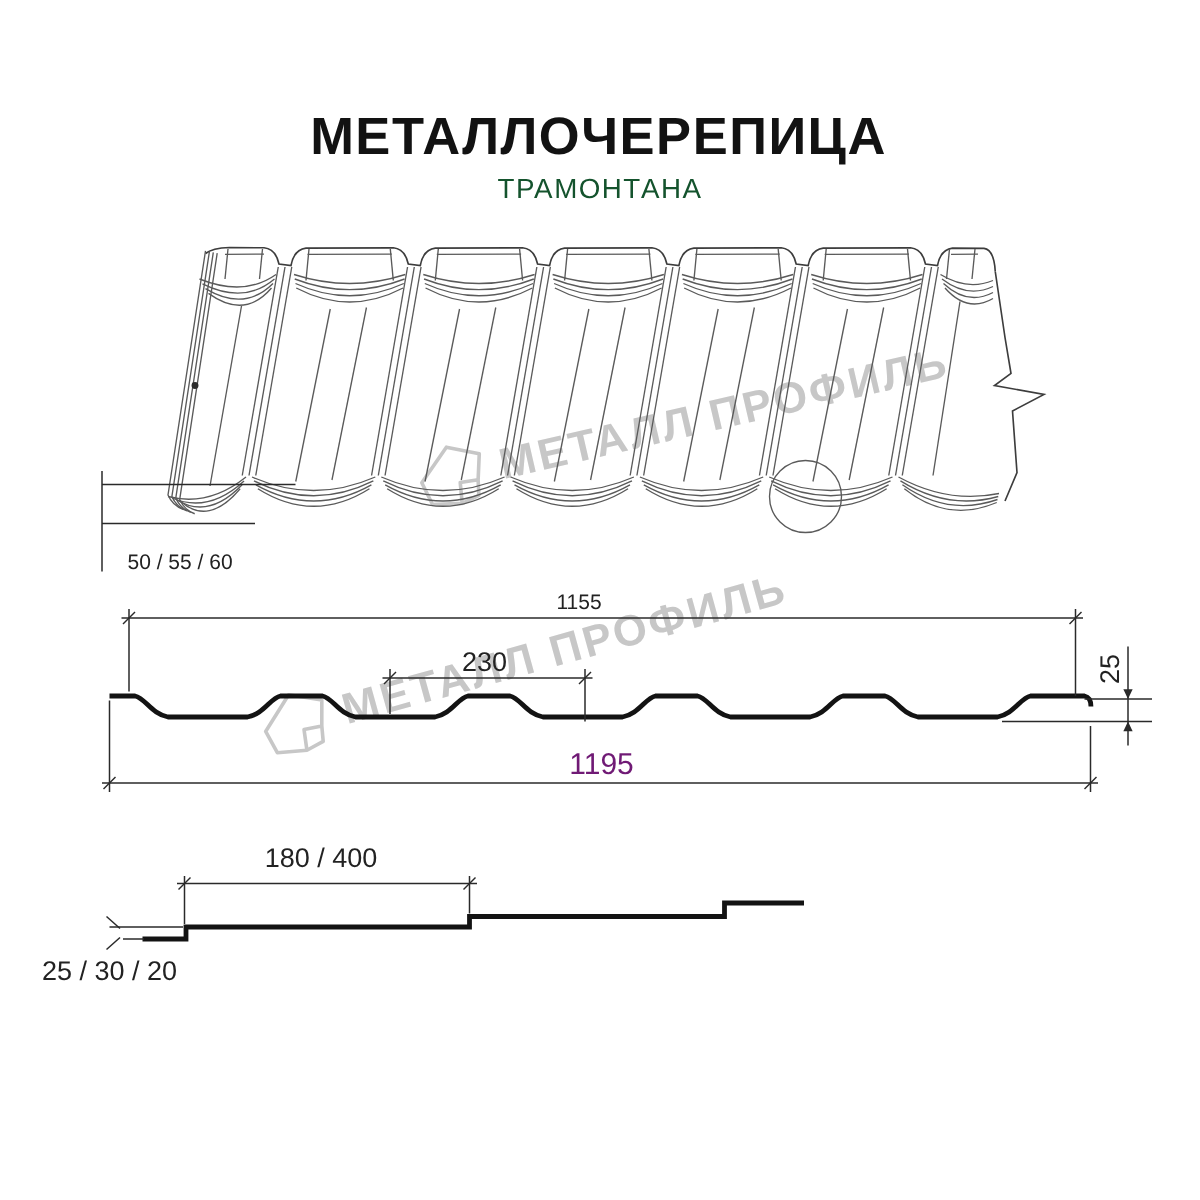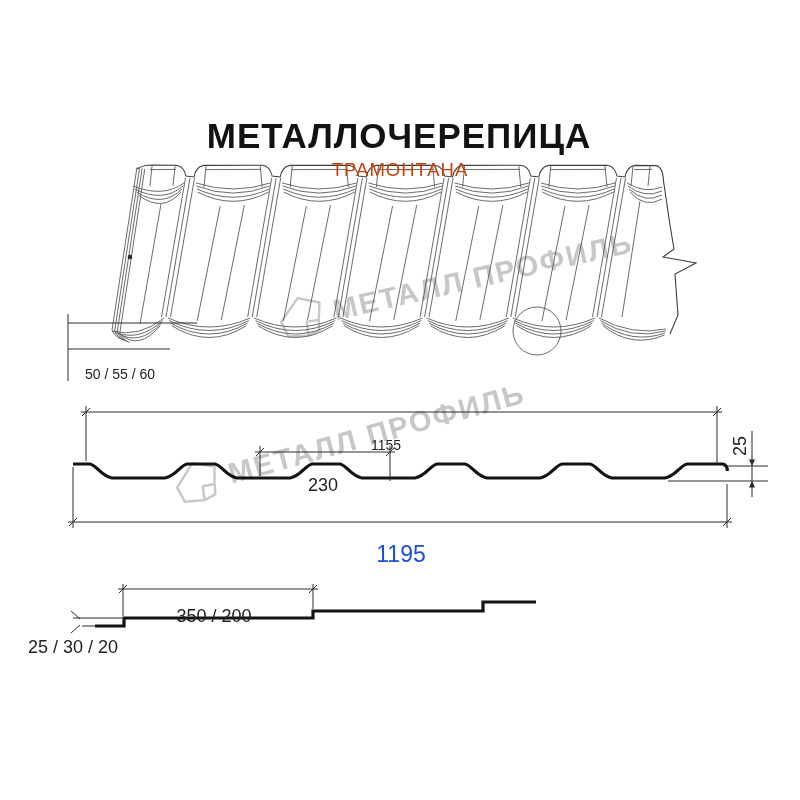--- a/index.html
+++ b/index.html
@@ -1,25 +1,25 @@
 <!DOCTYPE html>
 <html><head>
 <meta charset="utf-8">
 <style>
   html,body{margin:0;padding:0;background:#fff;}
   .stage{position:relative;width:800px;height:800px;background:#ffffff;overflow:hidden;
          font-family:"Liberation Sans",sans-serif;}
   svg{position:absolute;left:0;top:0;}
   .lbl{position:absolute;color:#1f1f1f;white-space:nowrap;line-height:1;}
-  .ctr{transform:translate(-50%,-50%);margin-top:44px;}
+  .ctr{transform:translate(-50%,-50%);}
   .title{font-size:35px;font-weight:bold;letter-spacing:1px;color:#121212;}
-  .subtitle{font-size:18.5px;font-weight:500;letter-spacing:1px;color:#c2410c;}
+  .subtitle{font-size:18.5px;font-weight:500;letter-spacing:1px;color:#14532d;}
   .dim{font-size:18px;font-weight:500;color:#222;}
   .dim-sm{font-size:14px;font-weight:500;color:#222;}
-  .dim-lg{font-size:23px;font-weight:500;color:#1d4ed8;}
+  .dim-lg{font-size:20px;font-weight:500;color:#701a75;}
   .rot90{transform:translate(-50%,-50%) rotate(-90deg);}
   .wm{position:absolute;display:flex;align-items:center;gap:9px;
       transform-origin:left center;color:#c7c7c7;font-weight:bold;
       font-size:29px;letter-spacing:2px;white-space:nowrap;}
   .wm1{left:276px;top:300px;transform:rotate(-13deg);}
   .wm2{left:172px;top:466px;transform:rotate(-15.5deg);}
   .wm svg{position:static;flex:0 0 auto;}
 </style>
 </head>
 <body>
@@ -206,16 +206,16 @@
   <div class="lbl title ctr" style="left:399px;top:91px;">МЕТАЛЛОЧЕРЕПИЦА</div>
   <div class="lbl subtitle ctr" style="left:400px;top:126px;">ТРАМОНТАНА</div>
 
   <div class="lbl dim-sm" style="left:85px;top:367px;">50 / 55 / 60</div>
 
   <div class="lbl dim-sm ctr" style="left:386px;top:401px;text-align:center;">1155</div>
   <div class="lbl dim ctr" style="left:323px;top:441px;">230</div>
   <div class="lbl dim rot90" style="left:740px;top:446px;">25</div>
   <div class="lbl dim-lg ctr" style="left:401px;top:510px;">1195</div>
 
-  <div class="lbl dim ctr" style="left:214px;top:572px;">350 / 200</div>
+  <div class="lbl dim ctr" style="left:214px;top:572px;">180 / 400</div>
   <div class="lbl dim" style="left:28px;top:638px;">25 / 30 / 20</div>
 
 </div>
 
 </body></html>

